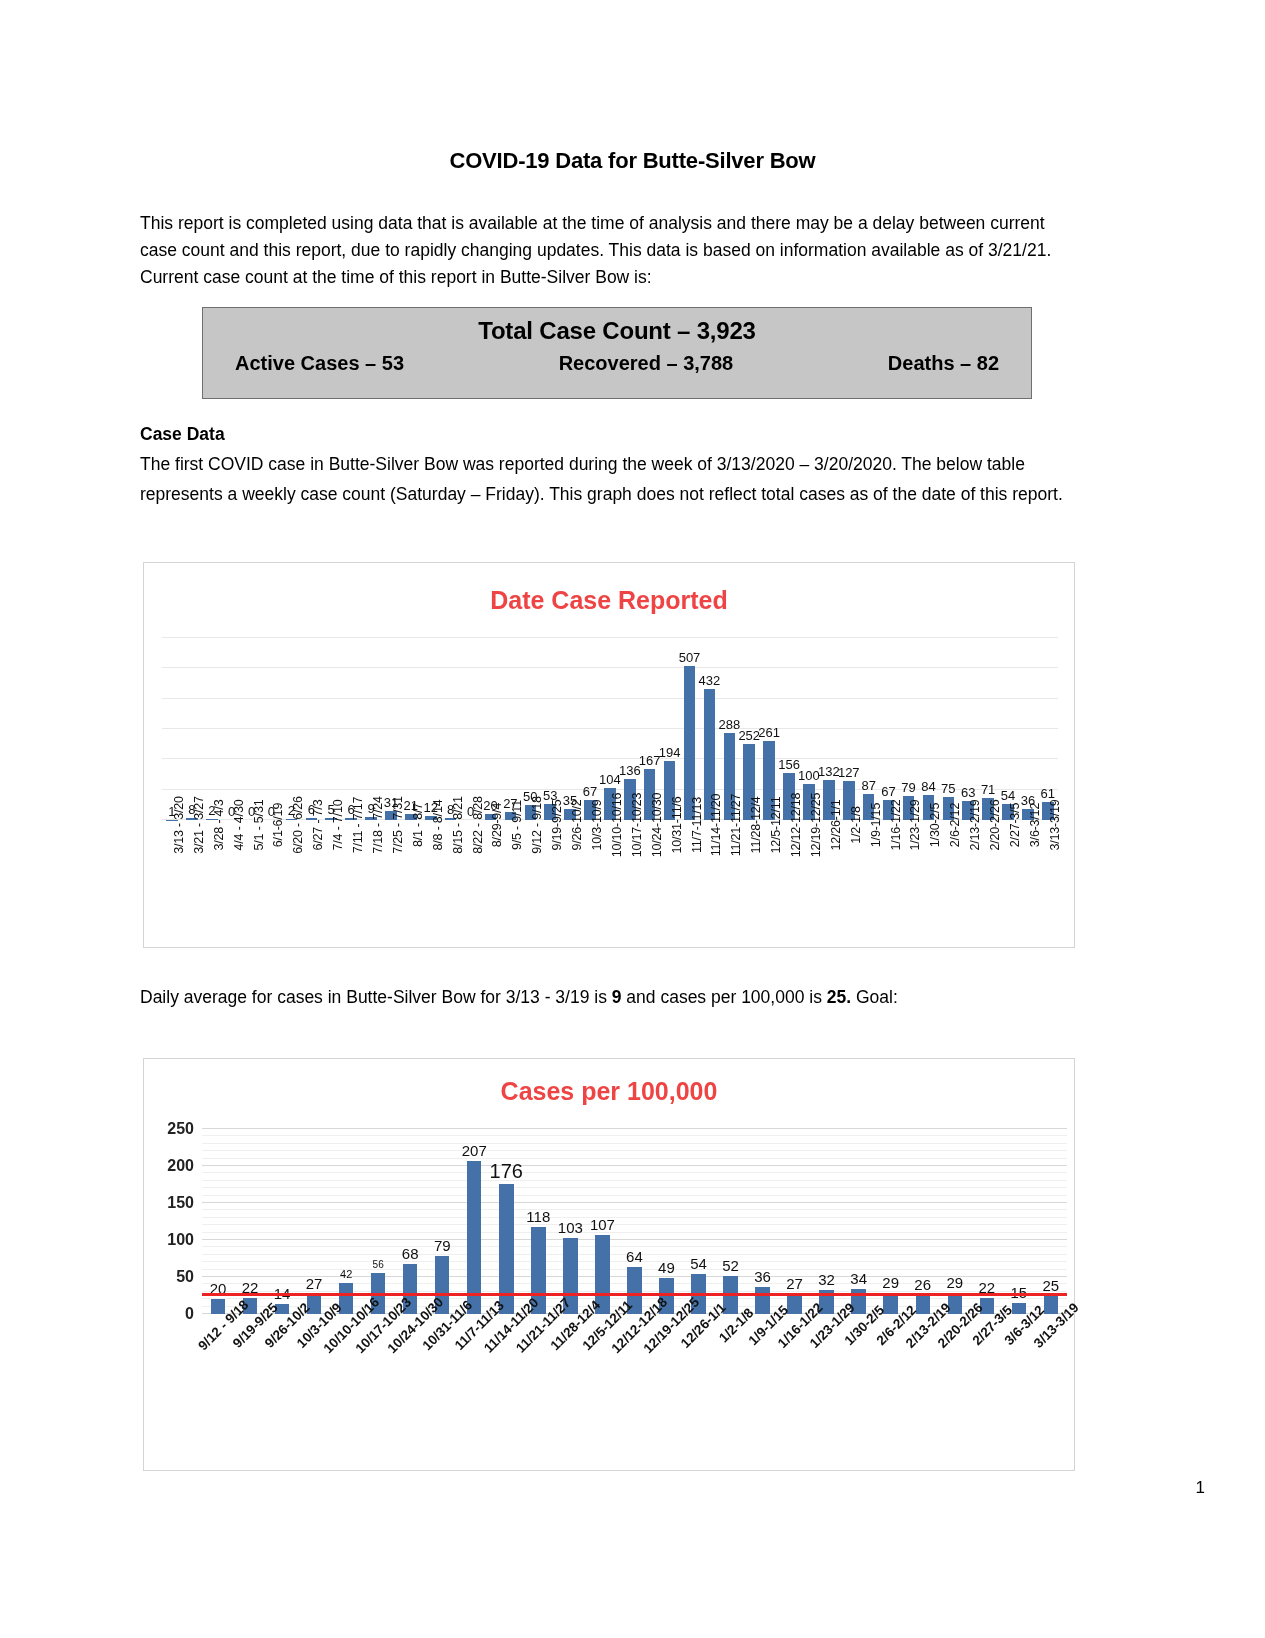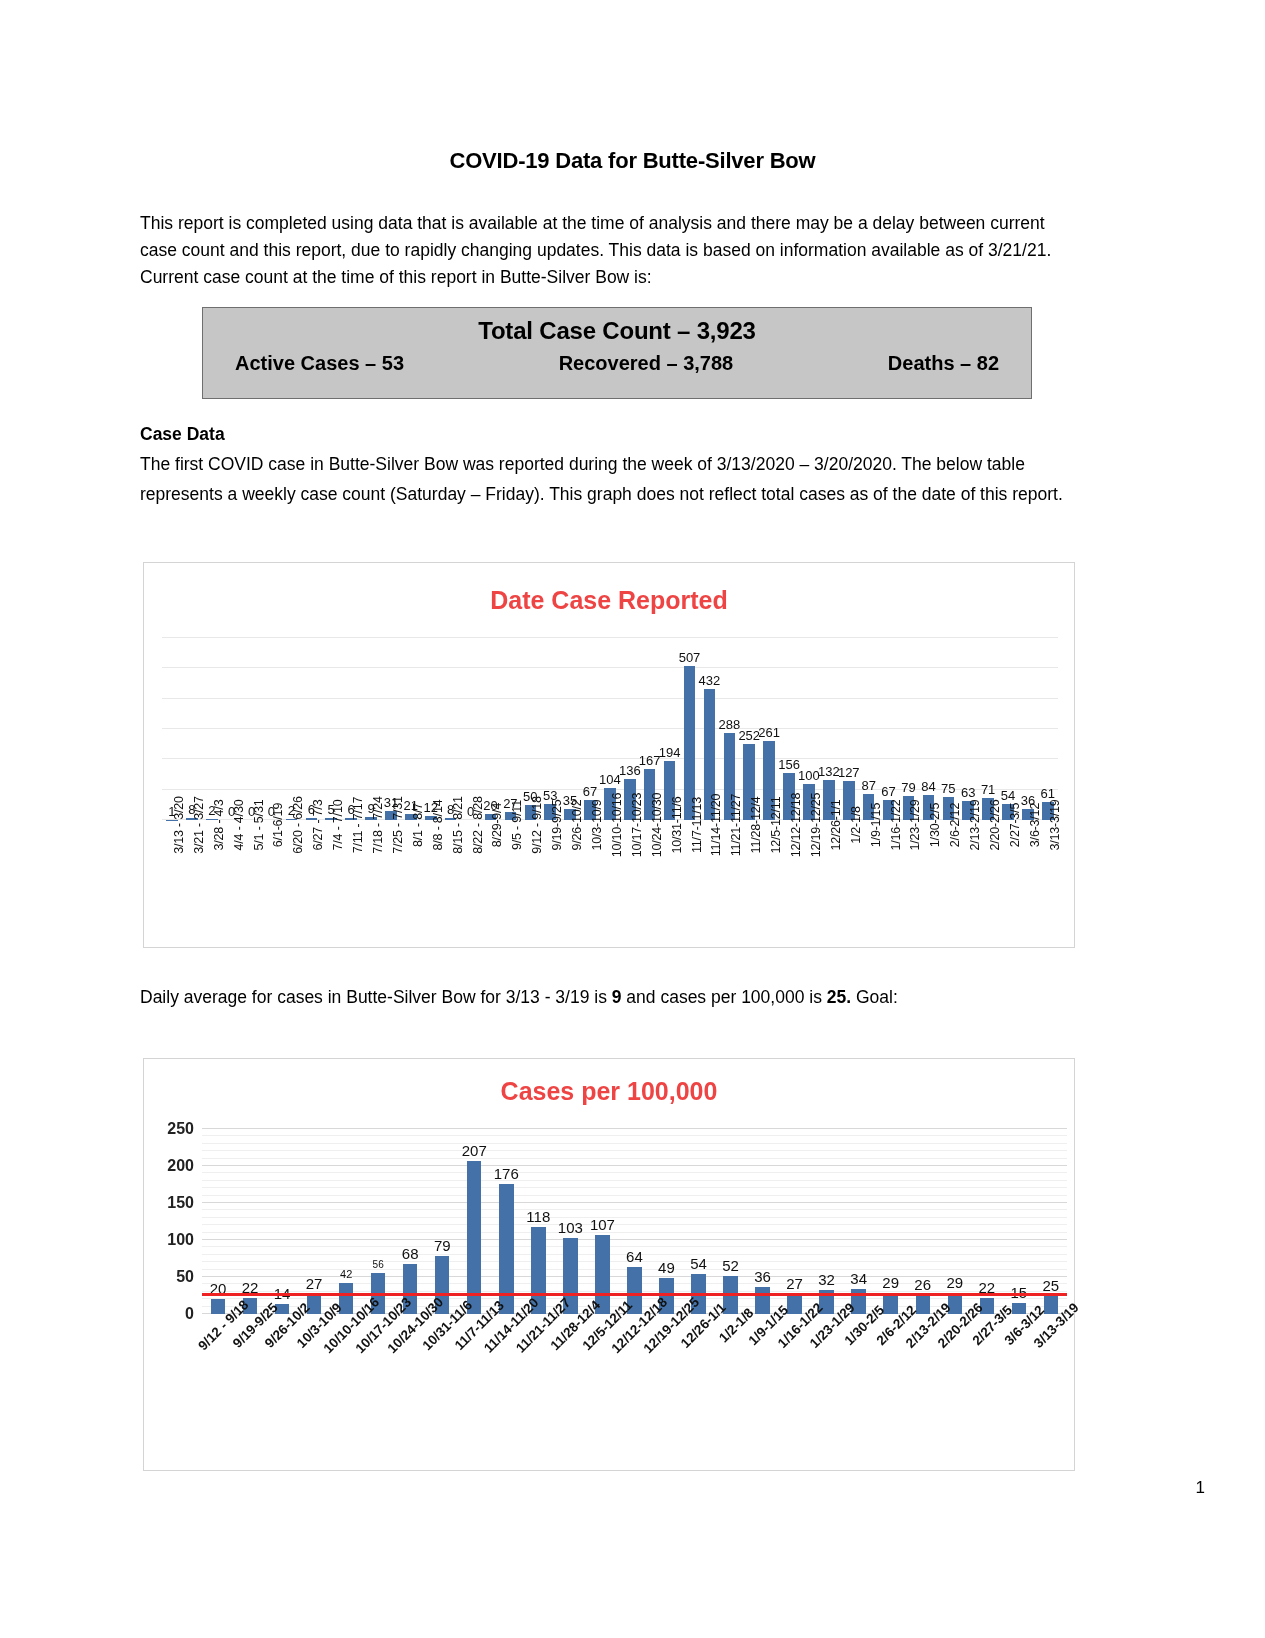--- a/index.html
+++ b/index.html
@@ -538,21 +538,21 @@
           <div class="bcol">
             <div class="bar" style="height: 58.46px; width: 45%; background: rgb(68, 114, 168);"></div>
             <div class="vlab" style="bottom: 61.46px; font-size: 15px;">79</div>
           </div>
           <div class="bcol">
             <div class="bar" style="height: 153.18px; width: 45%; background: rgb(68, 114, 168);"></div>
             <div class="vlab" style="bottom: 156.18px; font-size: 15px;">207</div>
           </div>
           <div class="bcol">
             <div class="bar" style="height: 130.24px; width: 45%; background: rgb(68, 114, 168);"></div>
-            <div class="vlab" style="bottom: 133.24px; font-size: 15px;">176</div>
+            <div class="vlab" style="bottom: 133.24px; font-size: 20px;">176</div>
           </div>
           <div class="bcol">
             <div class="bar" style="height: 87.32px; width: 45%; background: rgb(68, 114, 168);"></div>
             <div class="vlab" style="bottom: 90.32px; font-size: 15px;">118</div>
           </div>
           <div class="bcol">
             <div class="bar" style="height: 76.22px; width: 45%; background: rgb(68, 114, 168);"></div>
             <div class="vlab" style="bottom: 79.22px; font-size: 15px;">103</div>
           </div>
           <div class="bcol">

